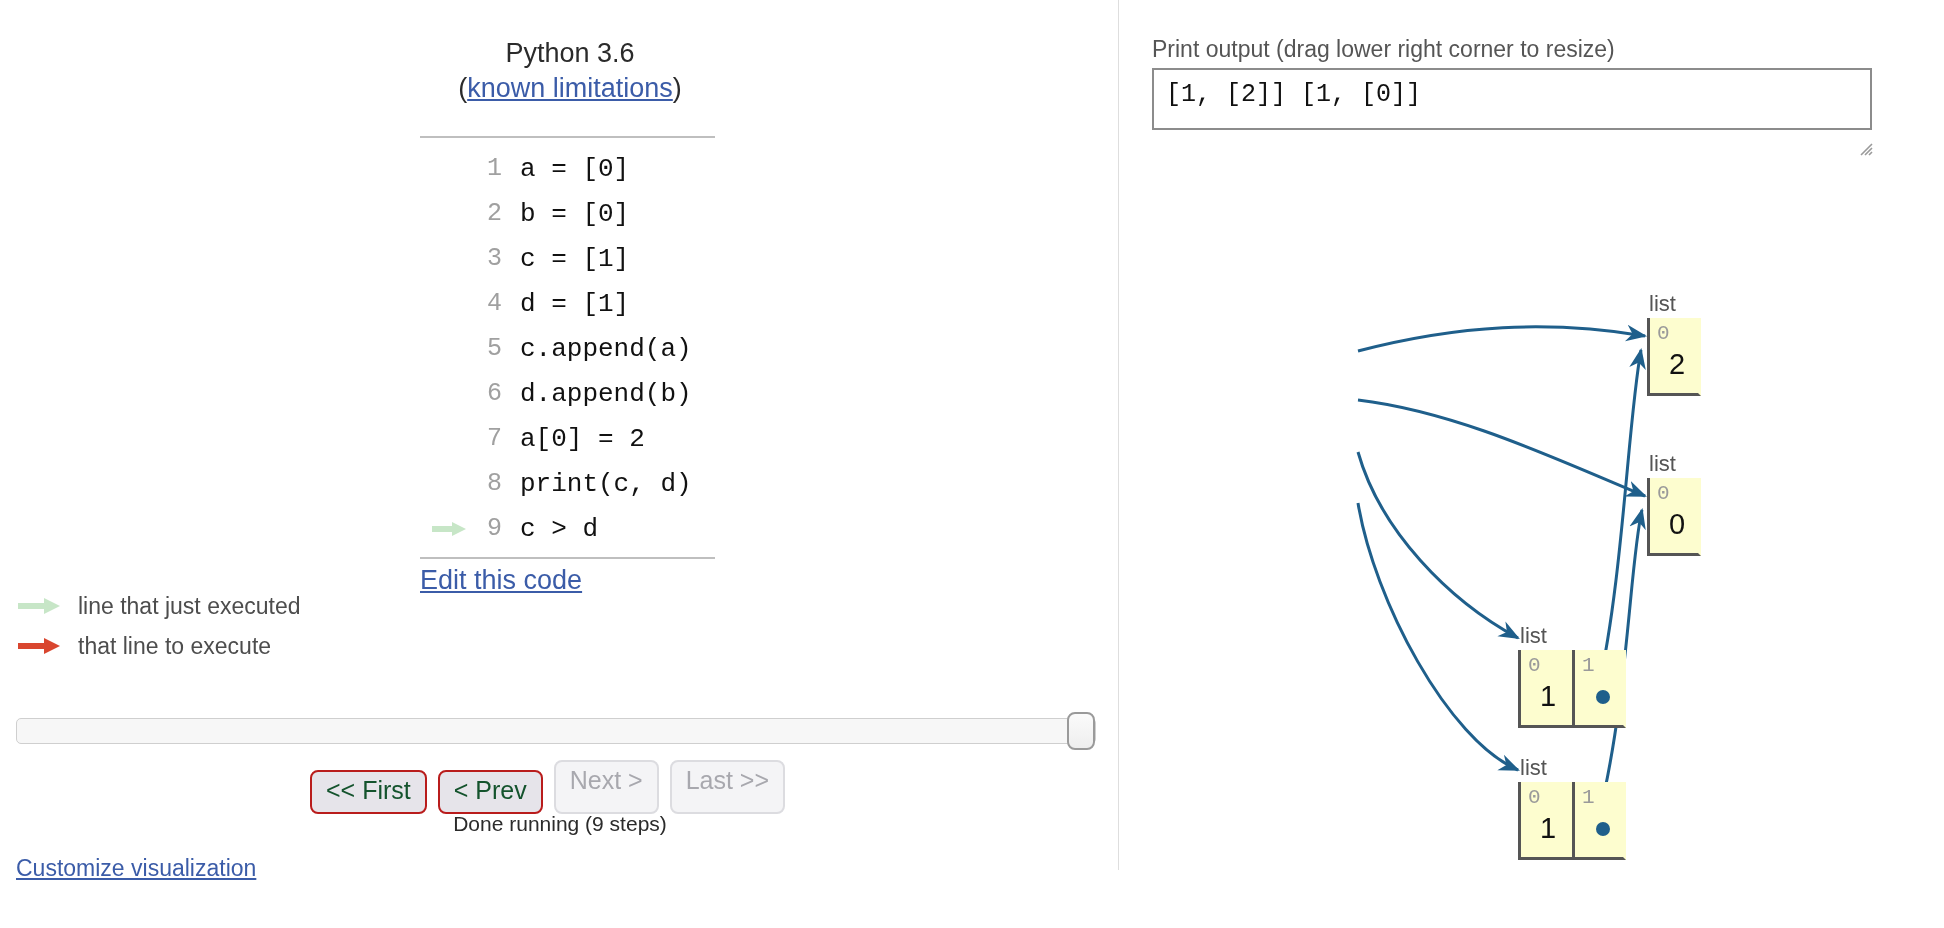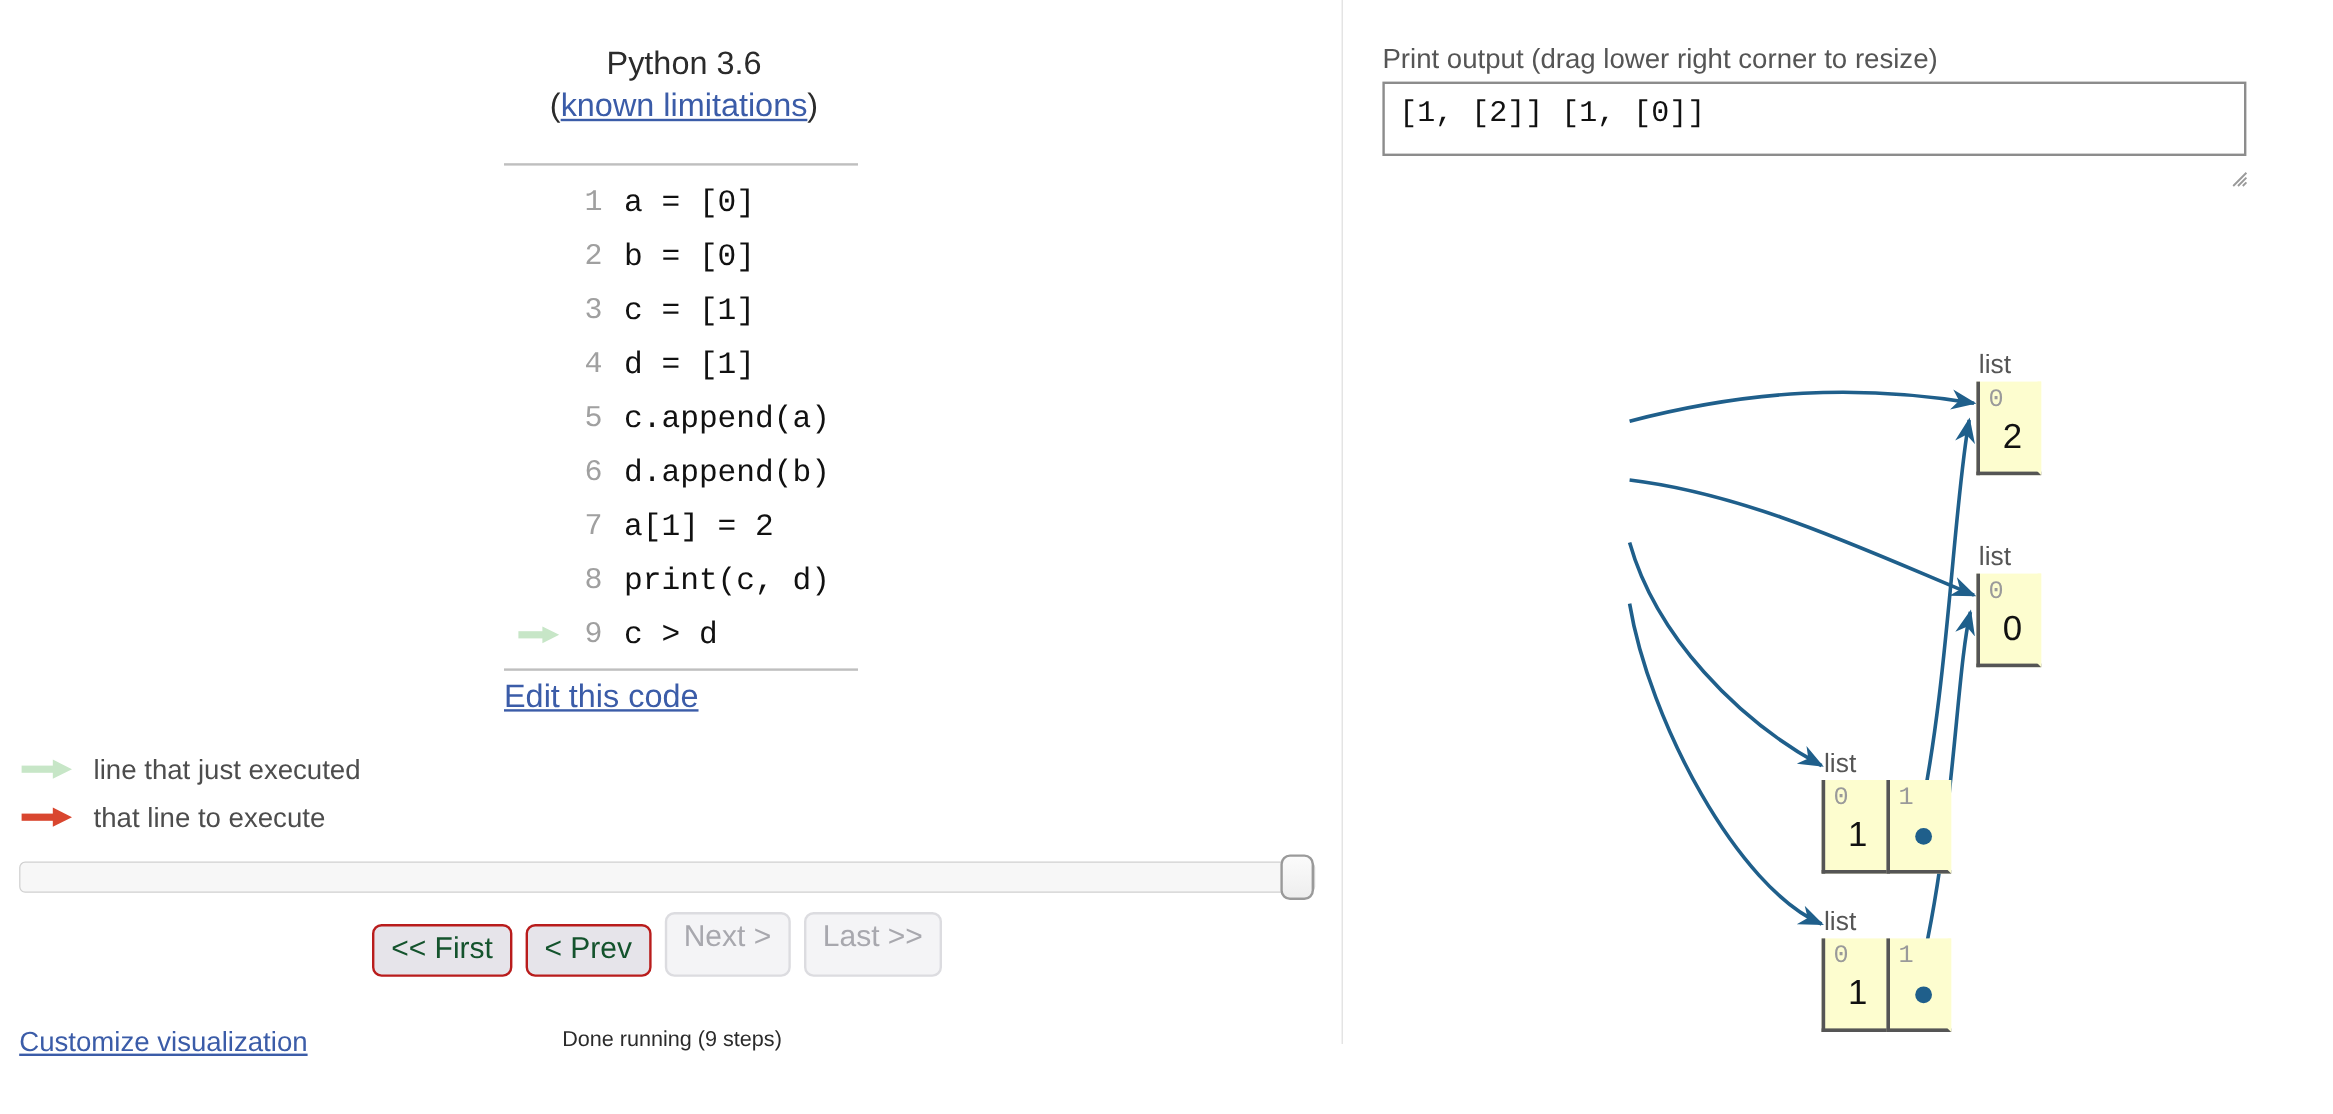--- a/index.html
+++ b/index.html
@@ -72,21 +72,21 @@
   }
   .fatarrow .shaft { background: currentColor; }
   .arrow-green { color: #c7e6c7; }
 
   .edit-link {
     position: absolute; left: 420px; top: 565px; width: 295px;
     font-size: 27px;
   }
 
   .legend {
-    position: absolute; left: 18px; top: 621px; width: 520px;
+    position: absolute; left: 18px; top: 586px; width: 520px;
   }
   .legend-row {
     display: flex; align-items: center; height: 40px;
     font-size: 23px; color: #4d4d4d;
   }
   .legend-arrow {
     position: relative; width: 44px; height: 16px; flex: 0 0 44px; margin-right: 16px;
   }
   .legend-arrow .shaft {
     position: absolute; left: 0; top: 5px; width: 28px; height: 6px; background: currentColor;
@@ -123,21 +123,21 @@
     border-radius: 8px; cursor: pointer; line-height: 1.1;
   }
   .btn.enabled {
     background: #e6e4ea; border: 2px solid #b91c1c; color: #14532d; margin-top: 10px;
   }
   .btn.disabled {
     background: #f4f4f6; border: 2px solid #dcdce0; color: #a8a8ae; cursor: default;
   }
   .status-text {
     position: absolute; left: 330px; top: 812px; width: 460px;
-    text-align: center; font-size: 18px; color: #2b2b2b; margin-top: 44px;
+    text-align: center; font-size: 21px; color: #2b2b2b;
   }
   .customize-link {
     position: absolute; left: 16px; top: 855px; font-size: 23px;
   }
 
   
   .right-pane { position: absolute; left: 1118px; top: 0; width: 826px; height: 928px; }
 
   .print-label {
     position: absolute; left: 34px; top: 36px;
@@ -232,21 +232,21 @@
           <div class="code-text">c.append(a)</div>
         </div>
         <div class="code-line">
           <div class="arrow-cell"></div>
           <div class="lineno">6</div>
           <div class="code-text">d.append(b)</div>
         </div>
         <div class="code-line">
           <div class="arrow-cell"></div>
           <div class="lineno">7</div>
-          <div class="code-text">a[1] = 2</div>
+          <div class="code-text">a[0] = 2</div>
         </div>
         <div class="code-line">
           <div class="arrow-cell"></div>
           <div class="lineno">8</div>
           <div class="code-text">print(c, d)</div>
         </div>
         <div class="code-line">
           <div class="arrow-cell">
             <span class="fatarrow arrow-green">
               <span class="shaft"></span>

